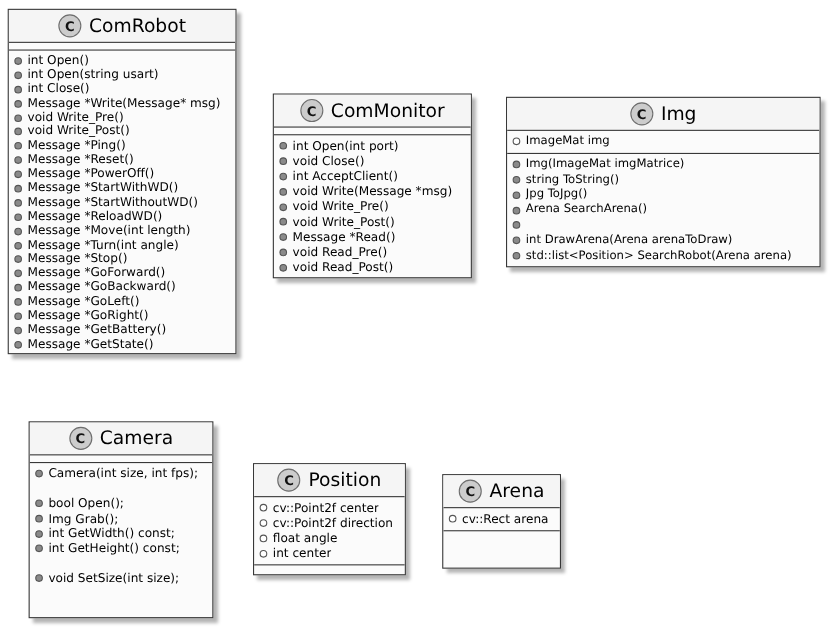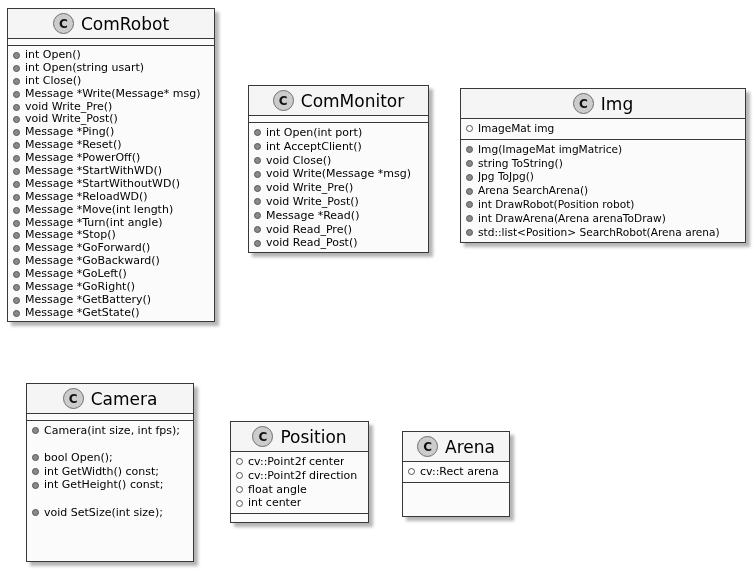--- a/index.html
+++ b/index.html
@@ -158,28 +158,28 @@
       <span class="class-title">ComMonitor</span>
     </div>
     <div class="compartment attrs"></div>
     <div class="compartment methods">
         <div class="member">
           <span class="bullet method"></span>
           <span class="member-text">int Open(int port)</span>
         </div>
         <div class="member">
           <span class="bullet method"></span>
+          <span class="member-text">void Close()</span>
+        </div>
+        <div class="member">
+          <span class="bullet method"></span>
           <span class="member-text">int AcceptClient()</span>
         </div>
         <div class="member">
           <span class="bullet method"></span>
-          <span class="member-text">void Close()</span>
-        </div>
-        <div class="member">
-          <span class="bullet method"></span>
           <span class="member-text">void Write(Message *msg)</span>
         </div>
         <div class="member">
           <span class="bullet method"></span>
           <span class="member-text">void Write_Pre()</span>
         </div>
         <div class="member">
           <span class="bullet method"></span>
           <span class="member-text">void Write_Post()</span>
         </div>
@@ -221,21 +221,20 @@
         <div class="member">
           <span class="bullet method"></span>
           <span class="member-text">Jpg ToJpg()</span>
         </div>
         <div class="member">
           <span class="bullet method"></span>
           <span class="member-text">Arena SearchArena()</span>
         </div>
         <div class="member">
           <span class="bullet method"></span>
-          <span class="member-text">int DrawRobot(Position robot)</span>
         </div>
         <div class="member">
           <span class="bullet method"></span>
           <span class="member-text">int DrawArena(Arena arenaToDraw)</span>
         </div>
         <div class="member">
           <span class="bullet method"></span>
           <span class="member-text">std::list&lt;Position&gt; SearchRobot(Arena arena)</span>
         </div>
       </div>
@@ -252,20 +251,24 @@
           <span class="bullet method"></span>
           <span class="member-text">Camera(int size, int fps);</span>
         </div>
         <div class="member blank"></div>
         <div class="member">
           <span class="bullet method"></span>
           <span class="member-text">bool Open();</span>
         </div>
         <div class="member">
           <span class="bullet method"></span>
+          <span class="member-text">Img Grab();</span>
+        </div>
+        <div class="member">
+          <span class="bullet method"></span>
           <span class="member-text">int GetWidth() const;</span>
         </div>
         <div class="member">
           <span class="bullet method"></span>
           <span class="member-text">int GetHeight() const;</span>
         </div>
         <div class="member blank"></div>
         <div class="member">
           <span class="bullet method"></span>
           <span class="member-text">void SetSize(int size);</span>

